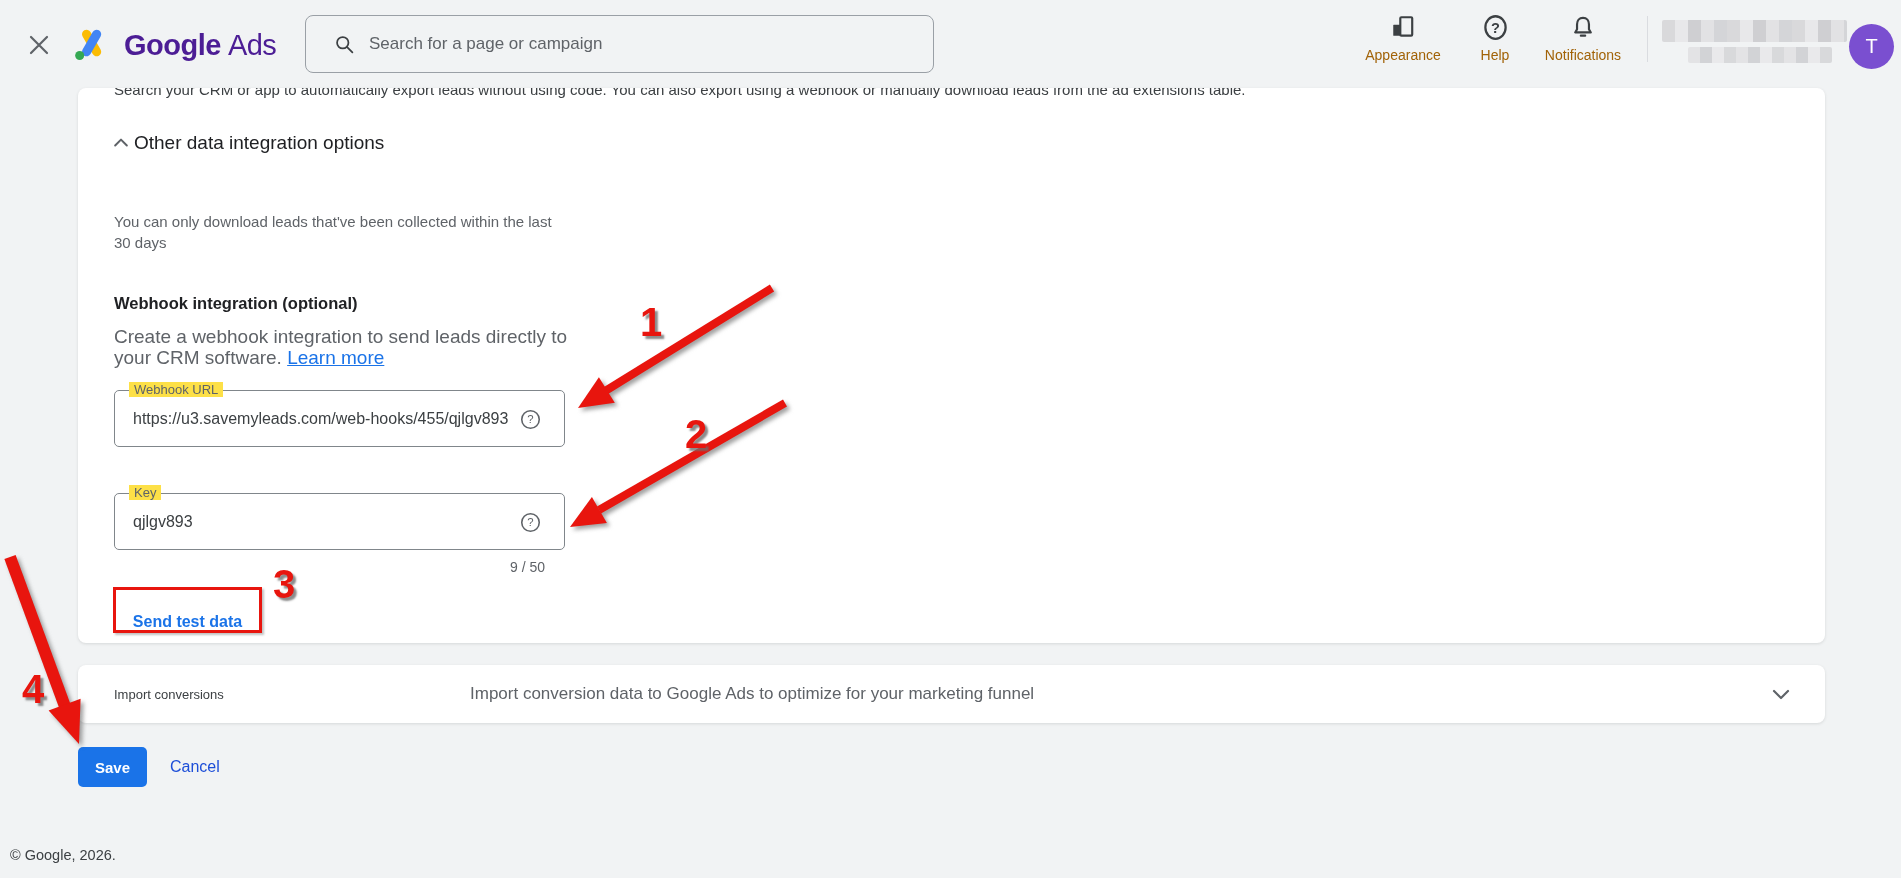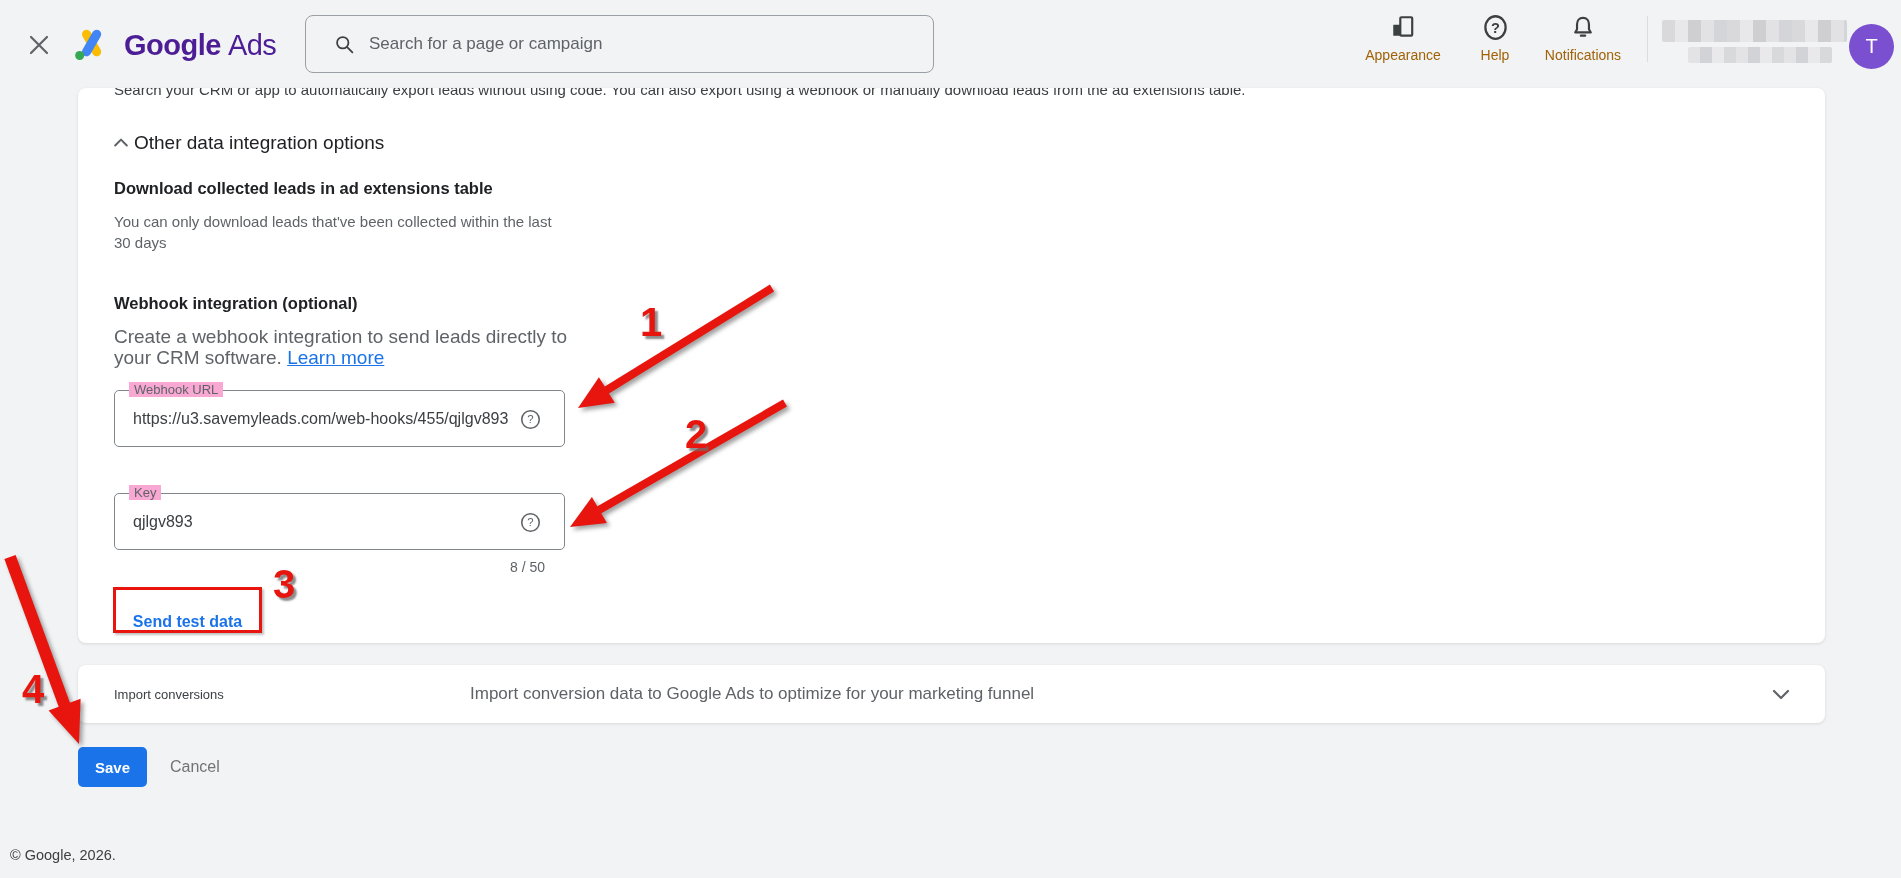--- a/index.html
+++ b/index.html
@@ -70,21 +70,21 @@
 
   .wh-title { position:absolute; left:36px; top:206px; font-size:16.5px; font-weight:700; color:#202124; }
   .wh-desc  { position:absolute; left:36px; top:238px; width:480px; font-size:19px; line-height:21px; color:#5f6368; }
   .wh-desc a { color:#1a73e8; text-decoration:underline; cursor:pointer; }
 
   .md-field {
     position:absolute; left:36px; width:451px; height:57px;
     border:1px solid #80868b; border-radius:5px; background:#fff;
   }
   .md-field .flabel {
-    position:absolute; left:14px; top:-9px; background:#f9a8d4; padding:0 5px;
+    position:absolute; left:14px; top:-9px; background:#fde047; padding:0 5px;
     font-size:13px; color:#5f6368;
   }
   .md-field input {
     position:absolute; left:18px; top:0; width:390px; height:100%;
     border:none; outline:none; background:transparent;
     font-family:inherit; font-size:16px; color:#3c4043;
   }
   .md-field .qicon { position:absolute; right:23px; top:18px; width:21px; height:21px; }
   .field-url { top:302px; }
   .field-key { top:405px; }
@@ -101,21 +101,21 @@
   .import-desc  { position:absolute; left:392px; font-size:17px; color:#5f6368; }
   .import-chev  { position:absolute; right:32px; width:24px; height:24px; }
 
   .save-btn {
     position:absolute; left:78px; top:747px; width:69px; height:40px;
     background:#1a73e8; color:#fff; border:none; border-radius:5px;
     font-family:inherit; font-size:15px; font-weight:700; cursor:pointer;
   }
   .cancel-btn {
     position:absolute; left:158px; top:747px; height:40px; padding:0 12px;
-    background:none; border:none; font-family:inherit; font-size:16px; color:#737373; cursor:pointer;
+    background:none; border:none; font-family:inherit; font-size:16px; color:#1d4ed8; cursor:pointer;
   }
   .footer { position:absolute; left:10px; top:847px; font-size:14.5px; color:#3c4043; }
 
   
   .anno-svg { position:absolute; left:0; top:0; width:1901px; height:878px; pointer-events:none; }
   .anno-num {
     position:absolute; transform:translate(-50%,-50%); pointer-events:none;
     font-size:40px; font-weight:700; color:#e8150e;
     text-shadow:3px 3px 2px rgba(110,110,110,.8);
   }
@@ -192,21 +192,20 @@
 
   <div class="intro-clipped">Search your CRM or app to automatically export leads without using code. You can also export using a webhook or manually download leads from the ad extensions table.</div>
 
   <div class="section-header">
     <svg class="chev" viewBox="0 0 24 24">
       <path d="M5 15 L12 8 L19 15" stroke="#5f6368" stroke-width="2.4" fill="none" stroke-linecap="round" stroke-linejoin="round"></path>
     </svg>
     <span class="section-title">Other data integration options</span>
   </div>
 
-  <div class="dl-title">Download collected leads in ad extensions table</div>
   <div class="dl-desc">You can only download leads that've been collected within the last 30 days</div>
 
   <div class="wh-title">Webhook integration (optional)</div>
   <div class="wh-desc">
     <span>Create a webhook integration to send leads directly to your CRM software.</span>
     <a>Learn more</a>
   </div>
 
   <div class="md-field field-url">
     <span class="flabel">Webhook URL</span>
@@ -219,21 +218,21 @@
 
   <div class="md-field field-key">
     <span class="flabel">Key</span>
     <input type="text" value="qjlgv893" style="">
     <svg class="qicon" viewBox="0 0 24 24">
       <circle cx="12" cy="12" r="10" stroke="#5f6368" stroke-width="1.8" fill="#fff"></circle>
       <text x="12" y="16.5" font-size="13" font-family="Liberation Sans, sans-serif" fill="#5f6368" text-anchor="middle">?</text>
     </svg>
   </div>
 
-  <div class="char-counter">8 / 50</div>
+  <div class="char-counter">9 / 50</div>
 
   <div class="redbox">
     <button class="send-test">Send test data</button>
   </div>
 </div>
 
 <div class="card card2">
   <div class="import-title">Import conversions</div>
   <div class="import-desc">Import conversion data to Google Ads to optimize for your marketing funnel</div>
   <svg class="import-chev" viewBox="0 0 24 24">

